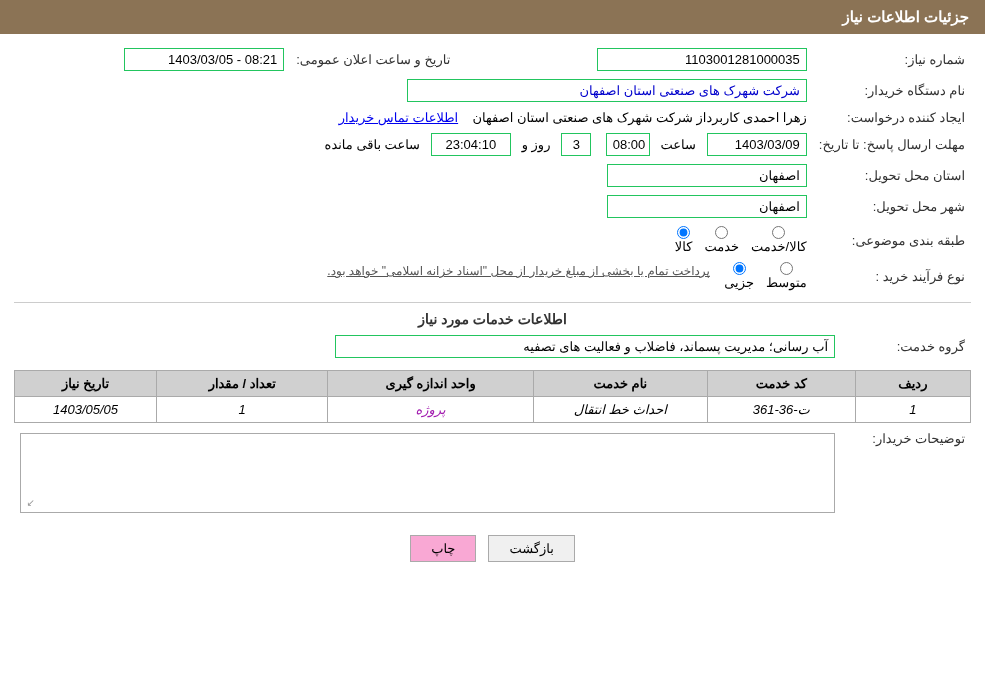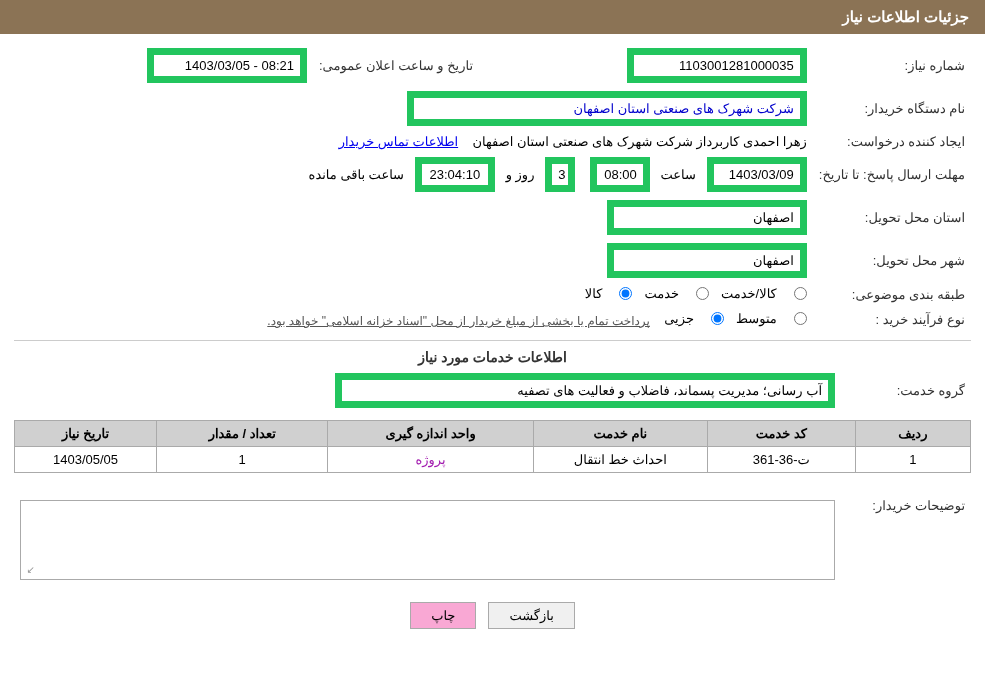--- a/index.html
+++ b/index.html
@@ -38,28 +38,28 @@
     .label-cell {
       color: #333;
       white-space: nowrap;
       text-align: right;
       width: 130px;
     }
     .value-cell {
       text-align: right;
     }
     .input-box {
-      border: 7px solid #22c55e;
+      border: 1px solid #22c55e;
       background: #fff;
       padding: 3px 6px;
       min-height: 22px;
       display: inline-block;
     }
     .input-medium {
-      width: 180px;
+      width: 210px;
     }
     .input-small {
       width: 100px;
       padding-left: 10px;
     }
     .blue-text {
       color: #0000cc;
     }
     .divider {
       border: none;
@@ -74,21 +74,22 @@
       text-align: center;
     }
     .radio-group {
       display: inline-flex;
       gap: 12px;
       align-items: center;
     }
     .radio-item {
       display: flex;
       align-items: center;
-      gap: 17px;
+      gap: 0;
+      flex-direction: column;
     }
     .detail-box {
       border: 1px solid #ccc;
       background: #fff;
       padding: 8px 10px;
       min-height: 50px;
       margin: 6px 0;
       text-align: right;
       line-height: 1.6;
     }
@@ -101,20 +102,21 @@
       background: #d0d0d0;
       border: 1px solid #aaa;
       padding: 5px 24px;
       text-align: center;
       font-weight: bold;
     }
     .services-table td {
       border: 1px solid #aaa;
       padding: 5px 12px;
       text-align: center;
+      font-style: italic;
     }
     .services-table tr:nth-child(even) td {
       background: #f9f9f9;
     }
     .blue-link {
       color: #0000ee;
       text-decoration: underline;
       cursor: pointer;
     }
     .buyer-notes {
@@ -197,21 +199,21 @@
         </td>
       </tr>
 
       <tr>
         <td class="label-cell">مهلت ارسال پاسخ: تا تاریخ:</td>
         <td class="value-cell" colspan="3">
           <span class="input-box input-small" style="direction:ltr; display:inline-block;">1403/03/09</span>
           &nbsp;
           <span>ساعت</span>
           &nbsp;
-          <span class="input-box" style="direction:ltr; display:inline-block; width:60px;">08:00</span>
+          <span class="input-box" style="direction:ltr; display:inline-block; width:44px;">08:00</span>
           &nbsp;&nbsp;
           <span class="input-box" style="direction:ltr; display:inline-block; width:30px; text-align:center;">3</span>
           &nbsp;
           <span>روز و</span>
           &nbsp;
           <span class="input-box" style="direction:ltr; display:inline-block; width:80px; text-align:center;">23:04:10</span>
           &nbsp;
           <span>ساعت باقی مانده</span>
         </td>
       </tr>
@@ -302,21 +304,21 @@
             <td>1</td>
             <td>ت-36-361</td>
             <td>احداث خط انتقال</td>
             <td style="color: #a21caf;">پروژه</td>
             <td>1</td>
             <td>1403/05/05</td>
           </tr>
         </tbody>
     </table>
 
-    <table class="section-table" style="margin-top:17px;">
+    <table class="section-table" style="margin-top:0;">
       <tbody>
           <tr>
         <td class="label-cell" style="vertical-align:top; padding-top:8px;">توضیحات خریدار:</td>
         <td>
           <div class="buyer-notes">
             <span class="resize-handle">↙</span>
           </div>
         </td>
       </tr>
     </tbody>

